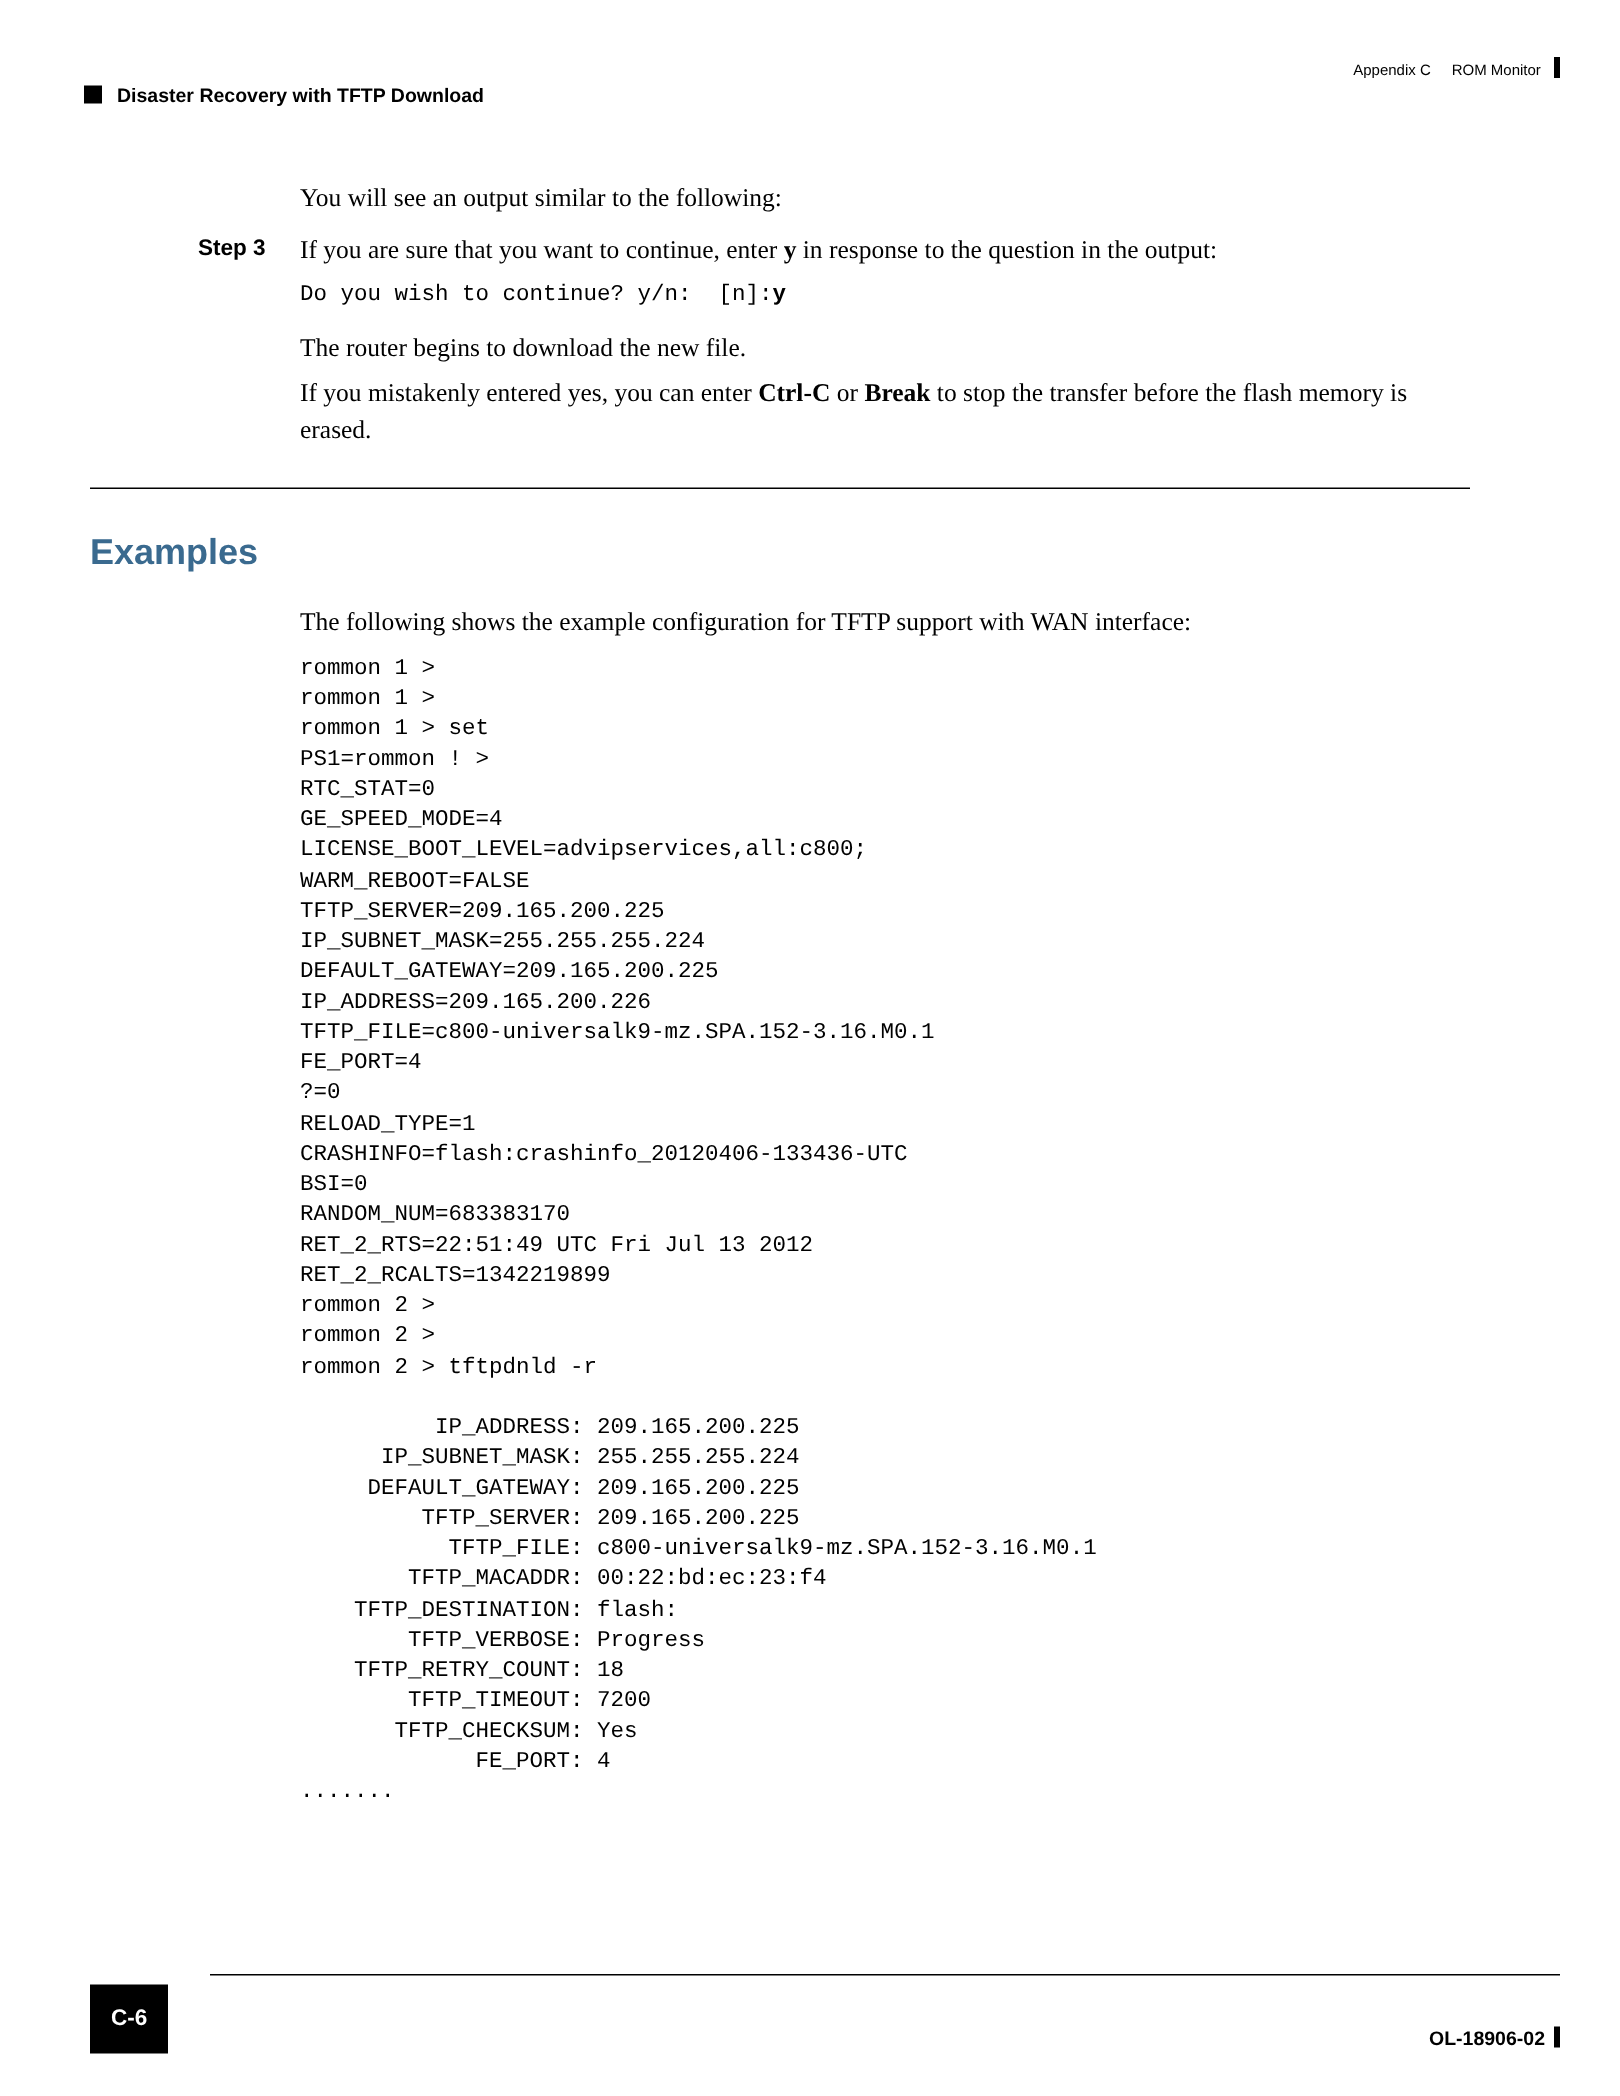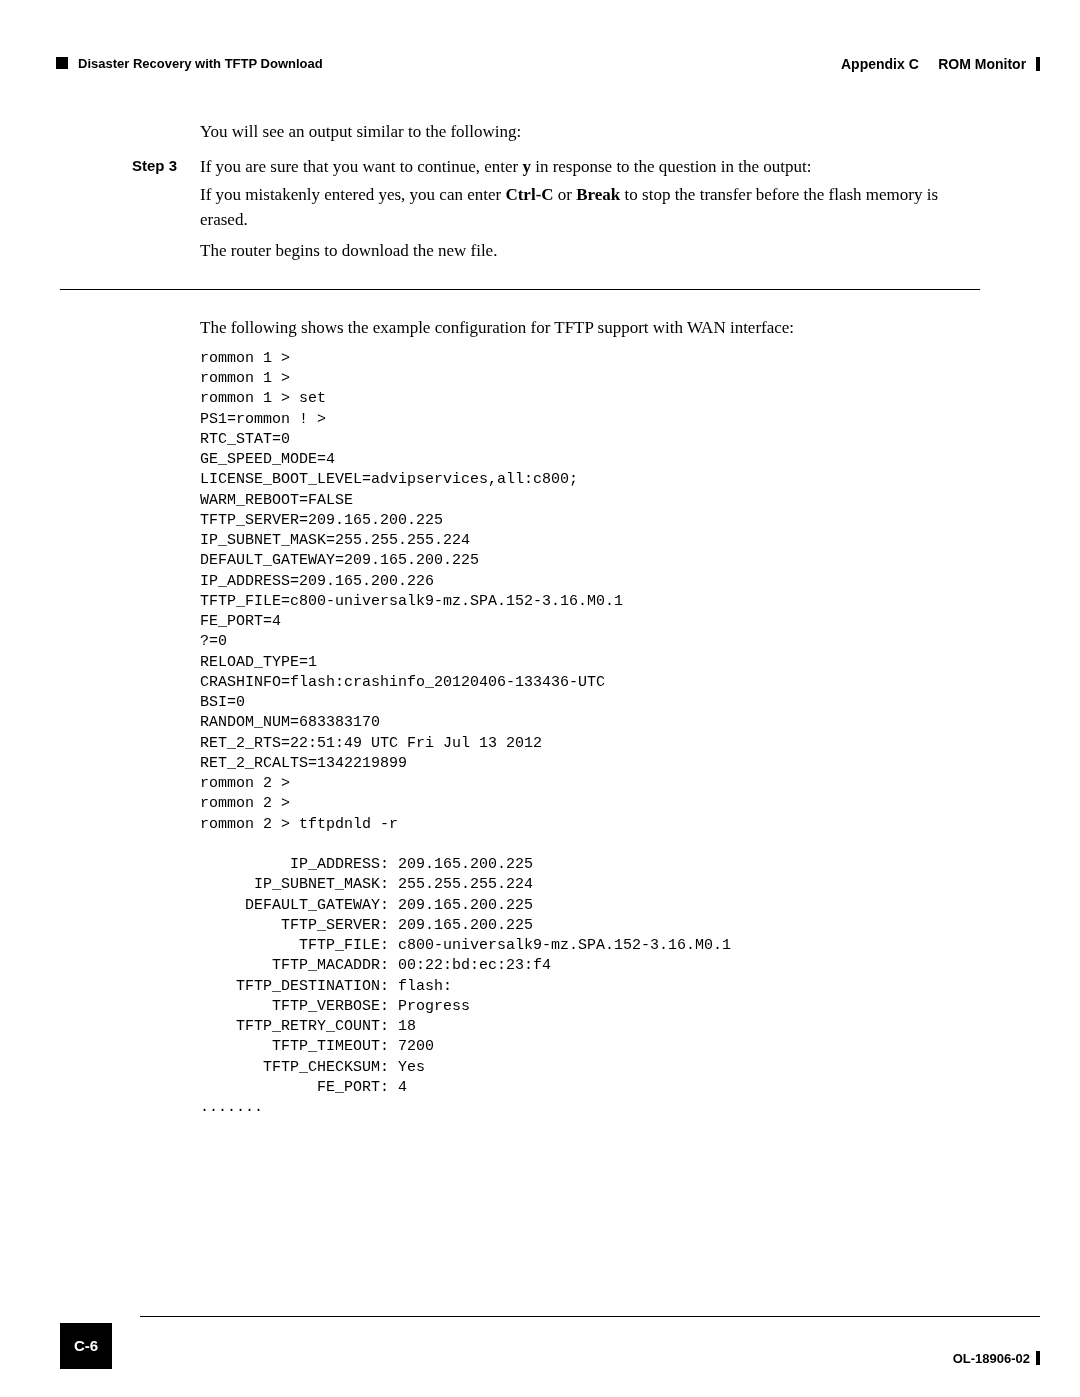--- a/index.html
+++ b/index.html
@@ -14,24 +14,24 @@
     line-height: 1.45;
   }
   .header {
     position: relative;
     height: 70px;
     padding: 38px 40px 0 40px;
   }
   .hdr-right {
     position: absolute;
     right: 40px;
-    top: 54px;
-    font-family: Arial, Helvetica, sans-serif;
-    font-weight: bold;
-    font-size: 14px;
+    top: 38px;
+    font-family: Arial, Helvetica, sans-serif;
+    font-weight: normal;
+    font-size: 10px;
   }
   .hdr-right .bar {
     display: inline-block;
     width: 4px;
     height: 14px;
     background: #000;
     vertical-align: -2px;
     margin-left: 6px;
   }
   .hdr-left {
@@ -155,30 +155,32 @@
   </div>
 
   <div class="step-row">
     <div class="step-label">Step&nbsp;3</div>
     <div class="step-text">
       <span>If you are sure that you want to continue, enter </span><span class="bold">y</span><span> in response to the question in the output:</span>
     </div>
   </div>
 
   <div class="indent">
+    <pre class="code"><span>Do you wish to continue? y/n:  [n]:</span><span class="bold">y</span></pre>
+
+    <p class="para">The router begins to download the new file.</p>
 
     <p class="para">
       <span>If you mistakenly entered yes, you can enter </span><span class="bold">Ctrl-C</span><span> or </span><span class="bold">Break</span><span> to stop the transfer before the flash memory is erased.</span>
     </p>
-
-    <p class="para">The router begins to download the new file.</p>
   </div>
 
   <hr class="rule">
 
+  <h2 class="examples">Examples</h2>
 
   <div class="indent">
     <p class="para">The following shows the example configuration for TFTP support with WAN interface:</p>
     <pre class="code">rommon 1 &gt;
 rommon 1 &gt;
 rommon 1 &gt; set
 PS1=rommon ! &gt;
 RTC_STAT=0
 GE_SPEED_MODE=4
 LICENSE_BOOT_LEVEL=advipservices,all:c800;

